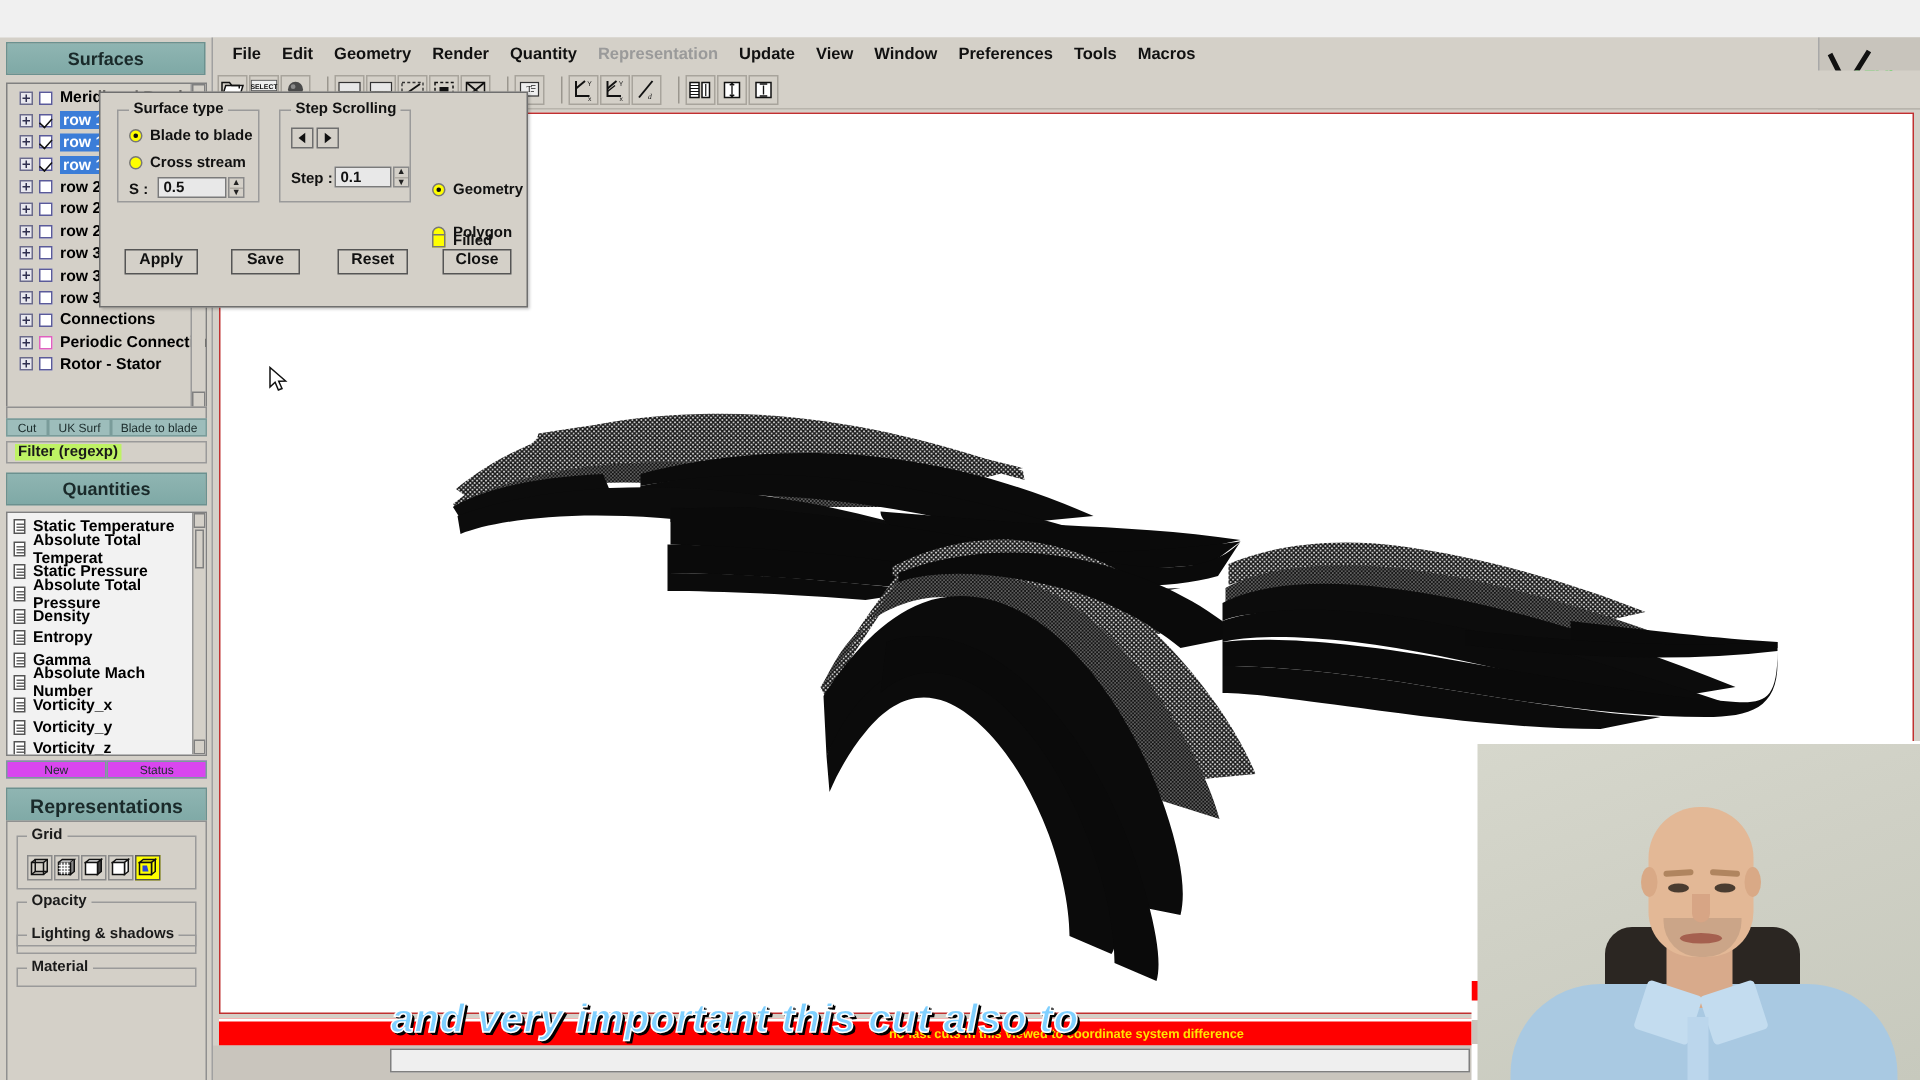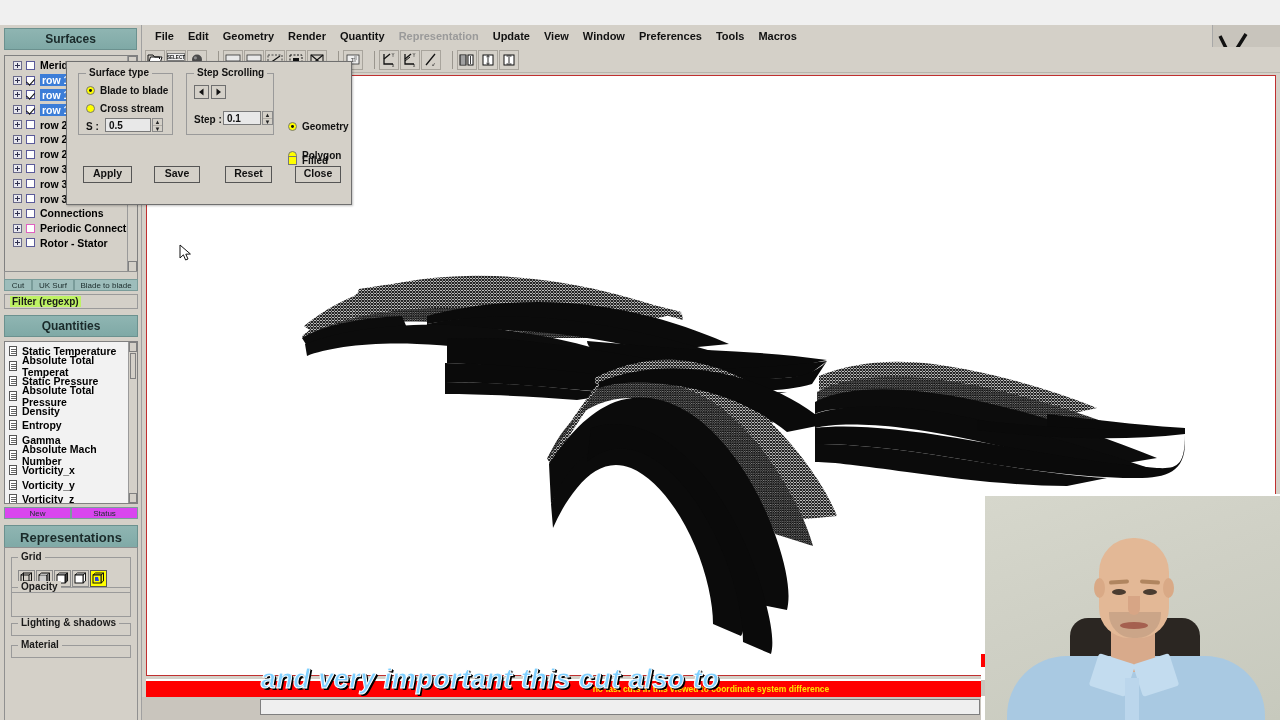--- a/index.html
+++ b/index.html
@@ -578,21 +578,21 @@
             <svg width="13" height="13" viewBox="0 0 13 13">
                 <path d="M1 3 L3.5 1 L11.5 1 L9 3 Z" fill="#ffff00" stroke="#111" stroke-width="1"></path>
                 <path d="M9 3 L11.5 1 L11.5 9 L9 11 Z" fill="#ffff00" stroke="#111" stroke-width="1"></path>
                 <rect x="1" y="3" width="8" height="8" fill="#ffff00" stroke="#111" stroke-width="1"></rect>
                 <path d="M3 5 L6 5 L7 9 L3 9 Z" fill="#2a44d8"></path>
               </svg>
           </div>
         </div>
       </div>
 
-      <div class="grp" style="left:6px; top:39px; width:120px; height:30px;">
+      <div class="grp" style="left:6px; top:53px; width:120px; height:30px;">
         <span class="cap">Opacity</span>
       </div>
       <div class="grp" style="left:6px; top:75px; width:120px; height:13px;">
         <span class="cap">Lighting &amp; shadows</span>
       </div>
       <div class="grp" style="left:6px; top:97px; width:120px; height:13px;">
         <span class="cap">Material</span>
       </div>
     </div>
   </div>

